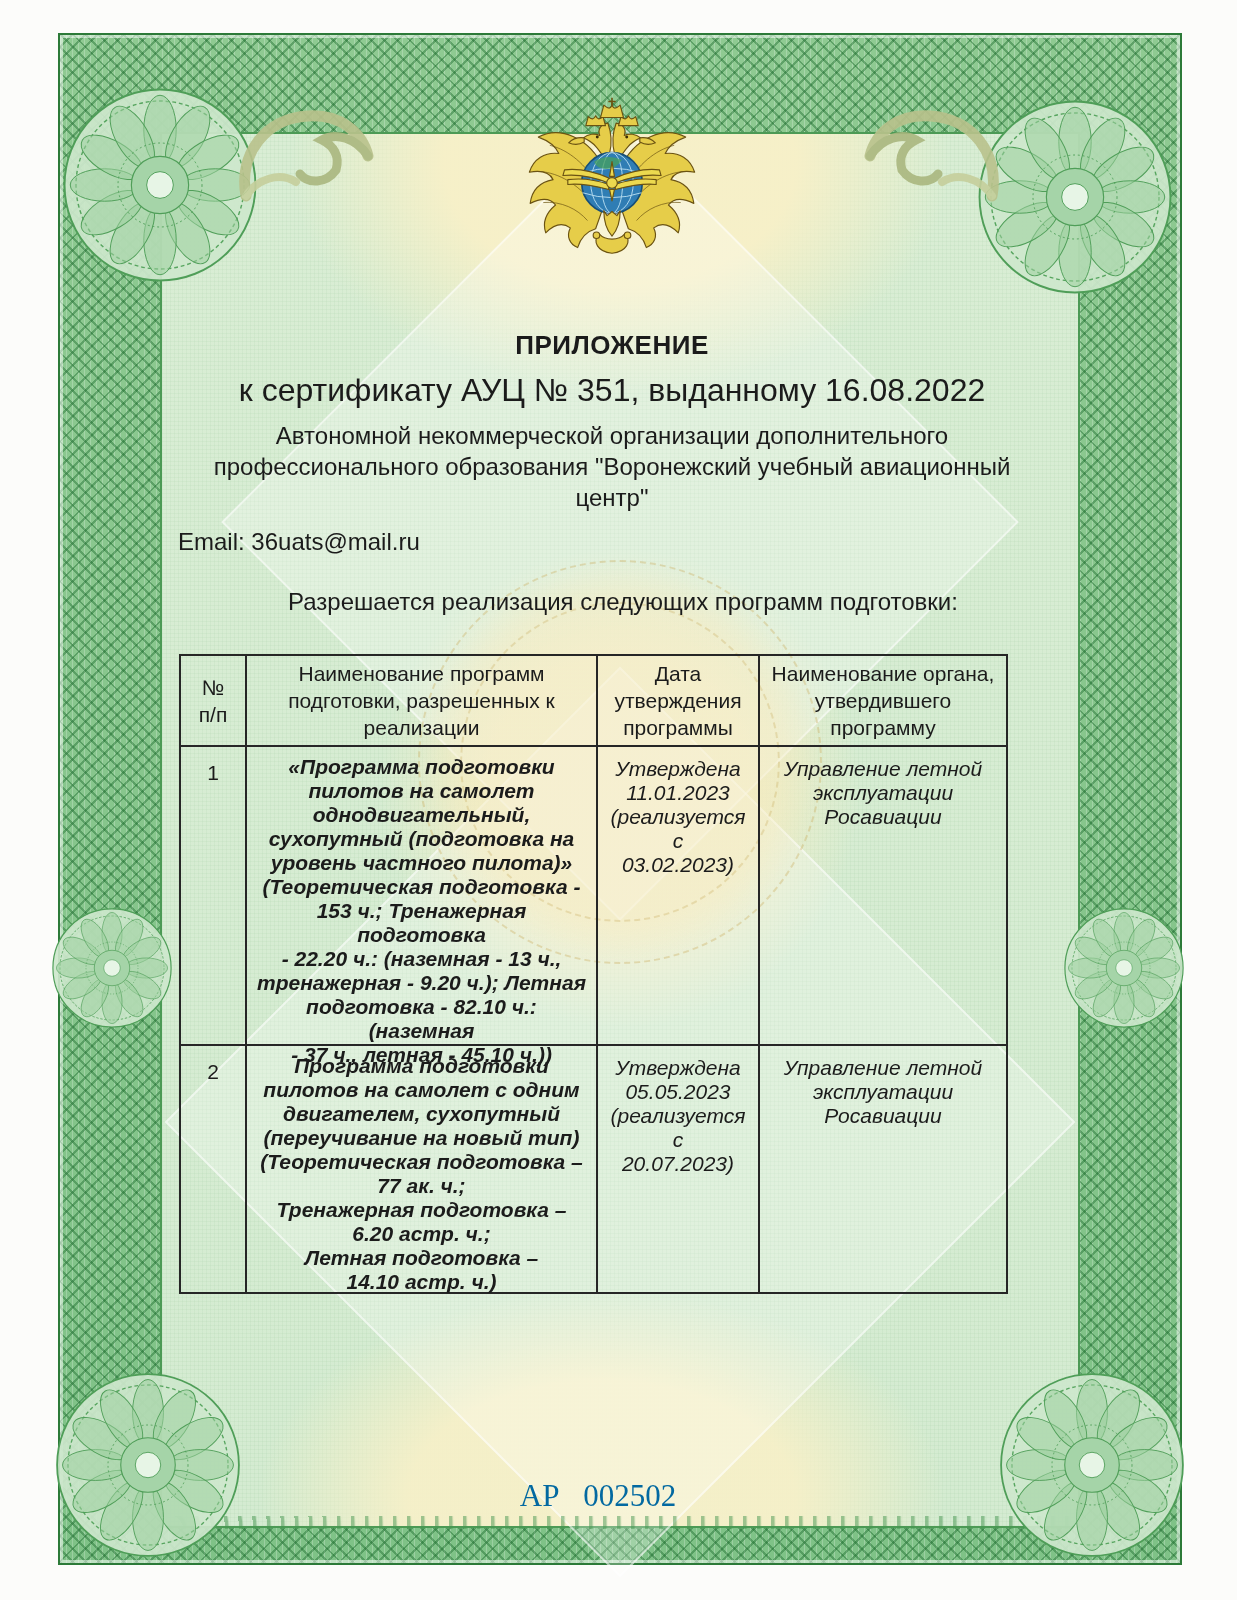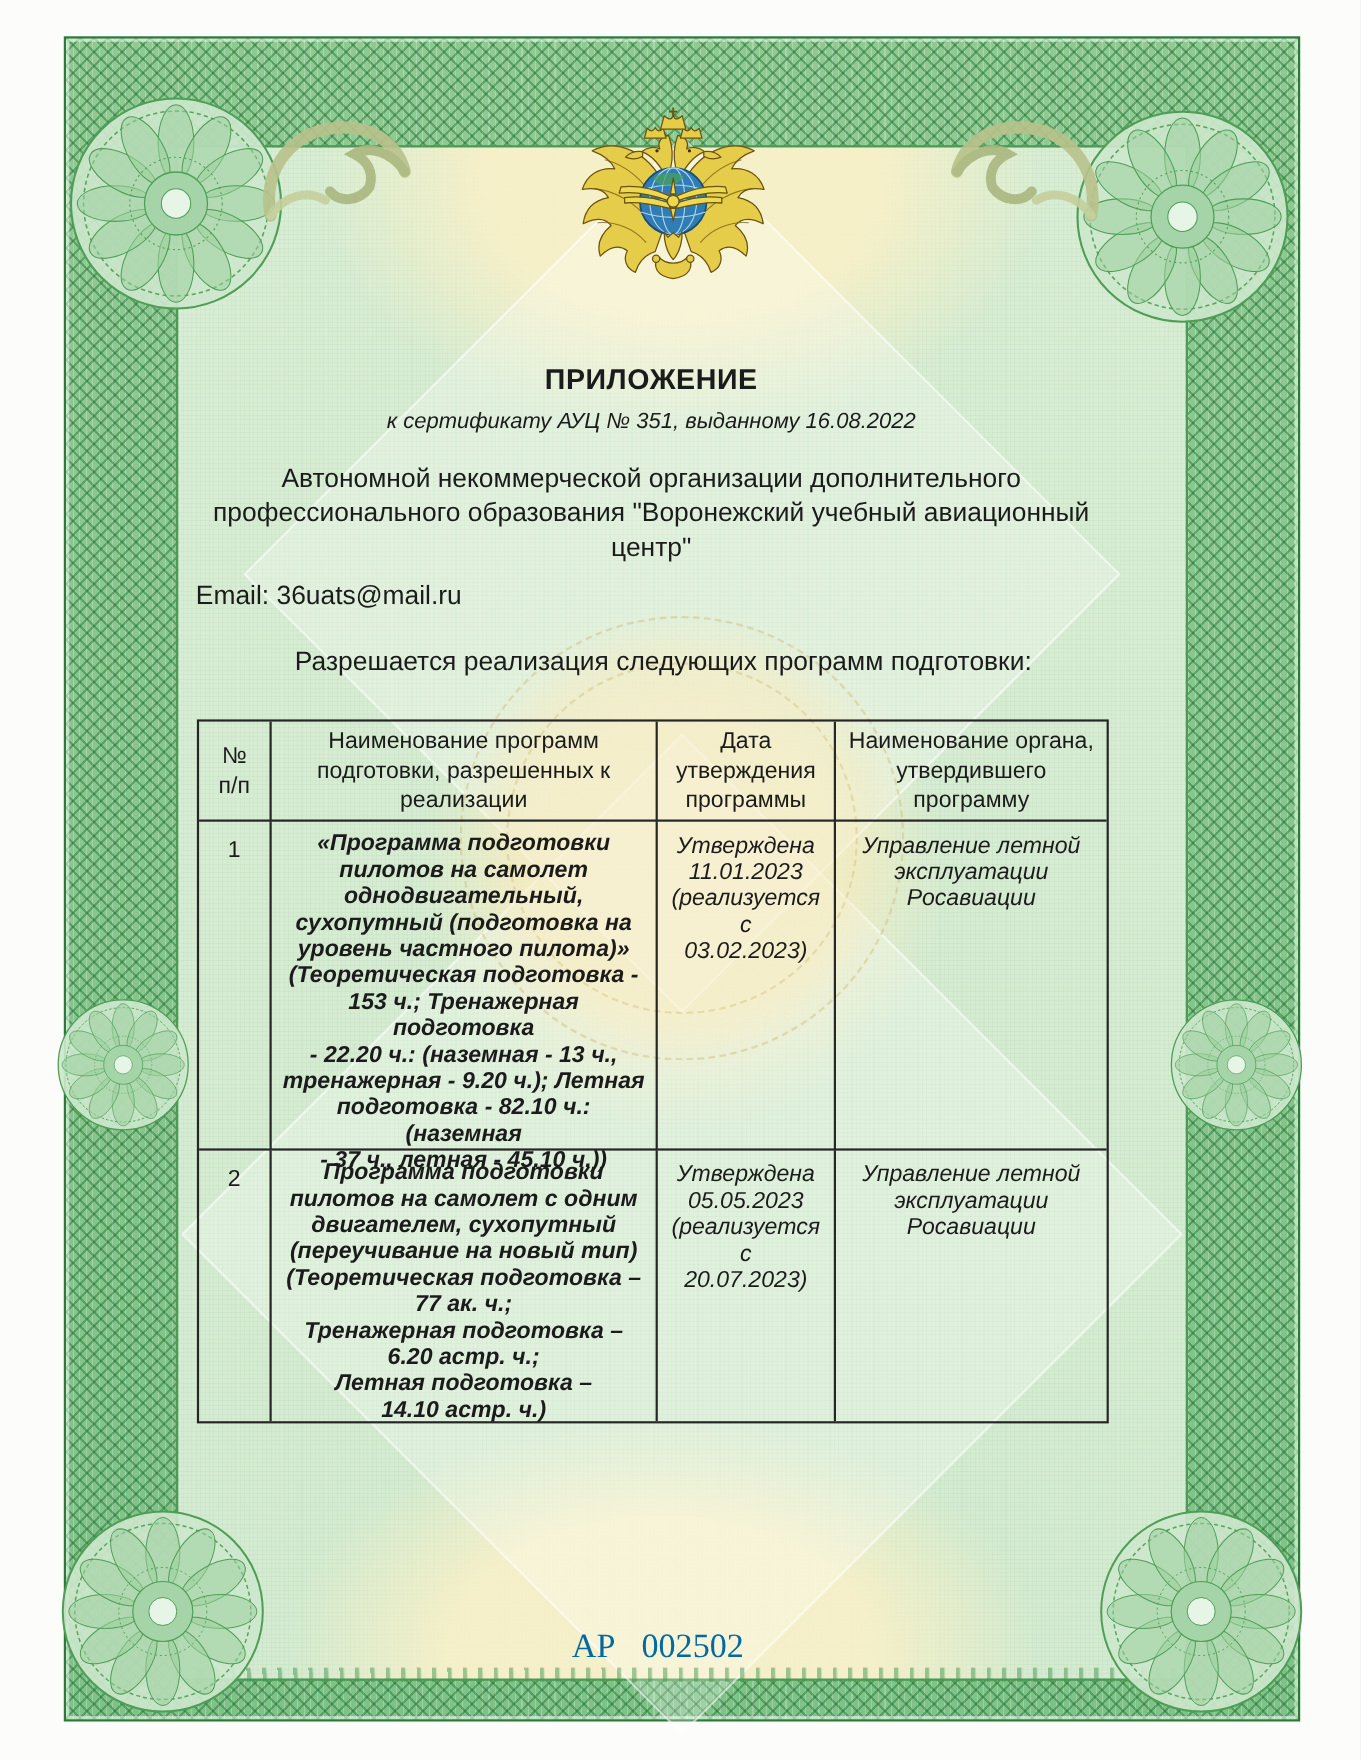--- a/index.html
+++ b/index.html
@@ -35,23 +35,23 @@
     border:2px dashed rgba(200,170,90,.3);}
   .scallops{position:absolute;left:162px;top:1516px;width:912px;height:13px;
     background:repeating-radial-gradient(circle at 7px 13px, rgba(70,150,80,.5) 0 3px,
       rgba(70,150,80,.15) 4px, transparent 5px 14px);}
   .rosette{position:absolute;pointer-events:none;}
   .scroll{position:absolute;pointer-events:none;opacity:.9;}
   .scroll-r{transform:scaleX(-1);}
   .emblem{position:absolute;left:522px;top:94px;width:180px;height:168px;}
   
   [data-bind]{white-space:pre-line;}
-  .tblock{position:absolute;left:136px;width:912px;text-align:center;}
+  .tblock{position:absolute;left:156px;width:912px;text-align:center;}
   .doc-title{top:330px;font-size:26px;font-weight:700;letter-spacing:.5px;}
-  .doc-sub{top:372px;font-size:20px;font-style:italic;}
+  .doc-sub{top:372px;font-size:32px;}
   .doc-org{top:420px;font-size:24px;line-height:31px;}
   .contacts{position:absolute;left:178px;top:528px;width:838px;display:flex;
             justify-content:space-between;font-size:24px;}
   .doc-intro{top:588px;font-size:24px;padding-left:11px;}
   .serial{position:absolute;left:142px;top:1478px;width:912px;text-align:center;
     font-family:"Liberation Serif",serif;font-size:31px;word-spacing:16px;color:#0369a1;}
   
   .ptable{position:absolute;left:179px;top:654px;display:grid;
     grid-template-columns:66px 351px 162px 246px;
     grid-template-rows:91px 299px 246px;

